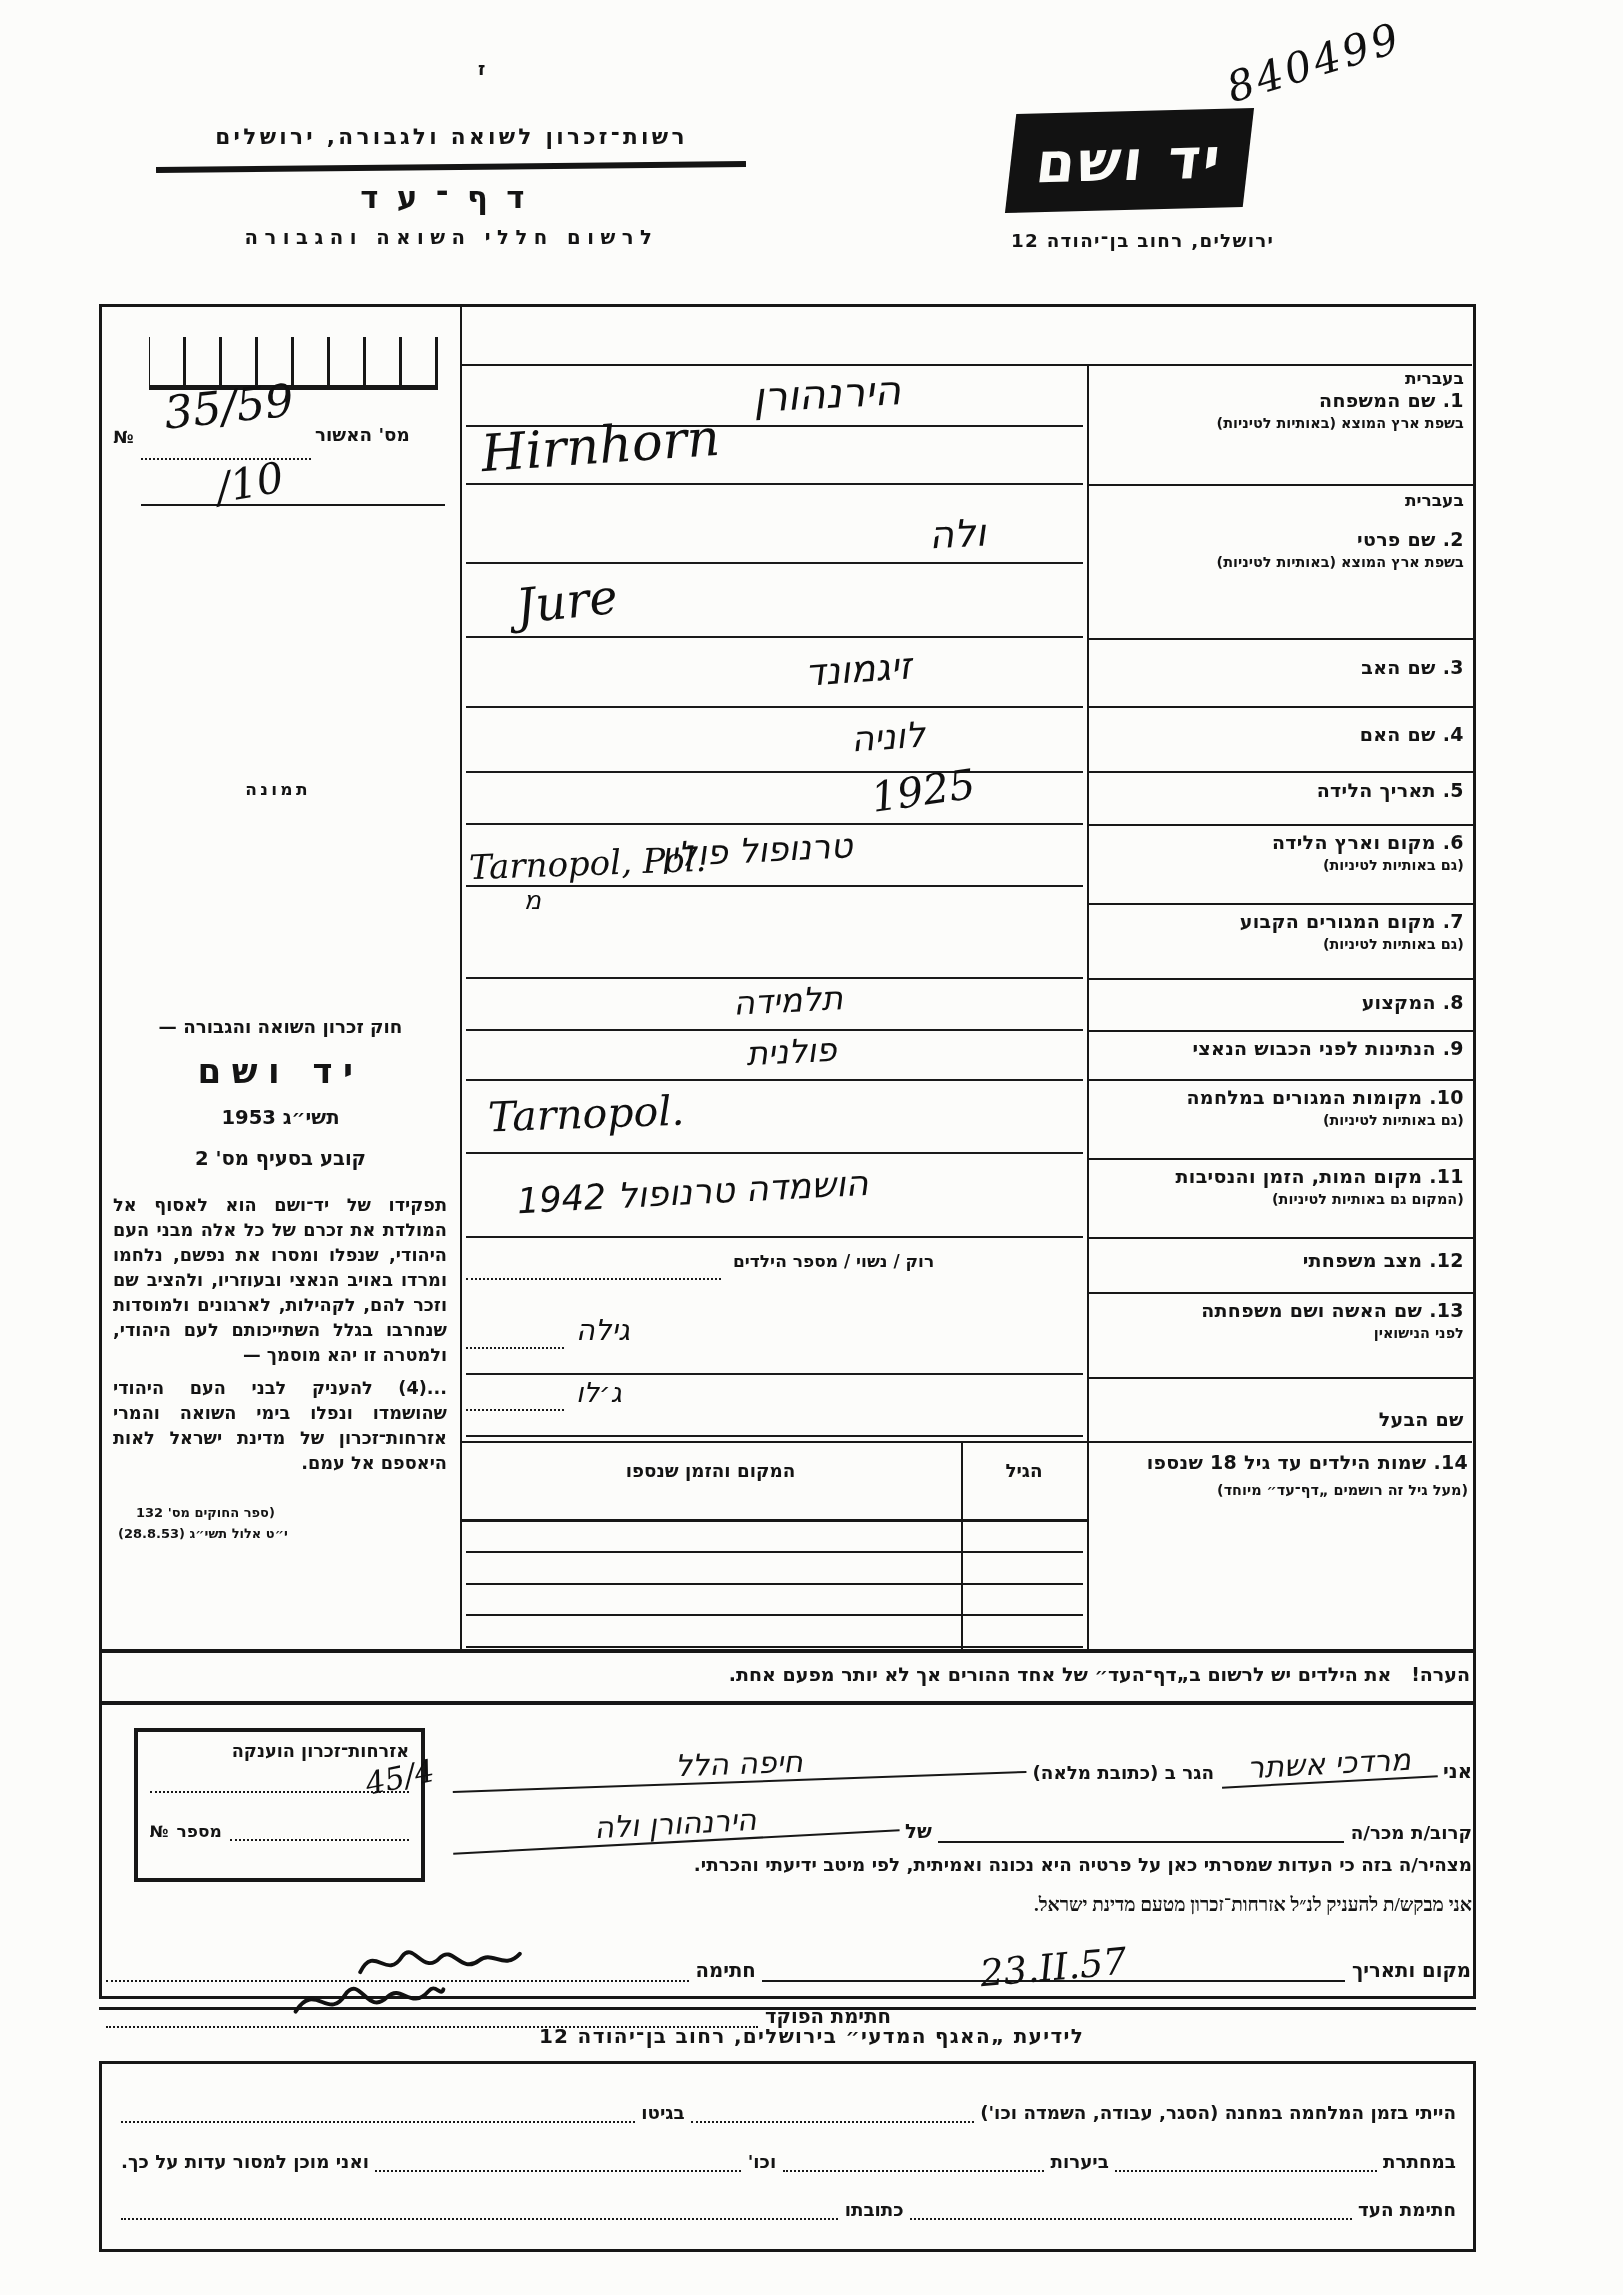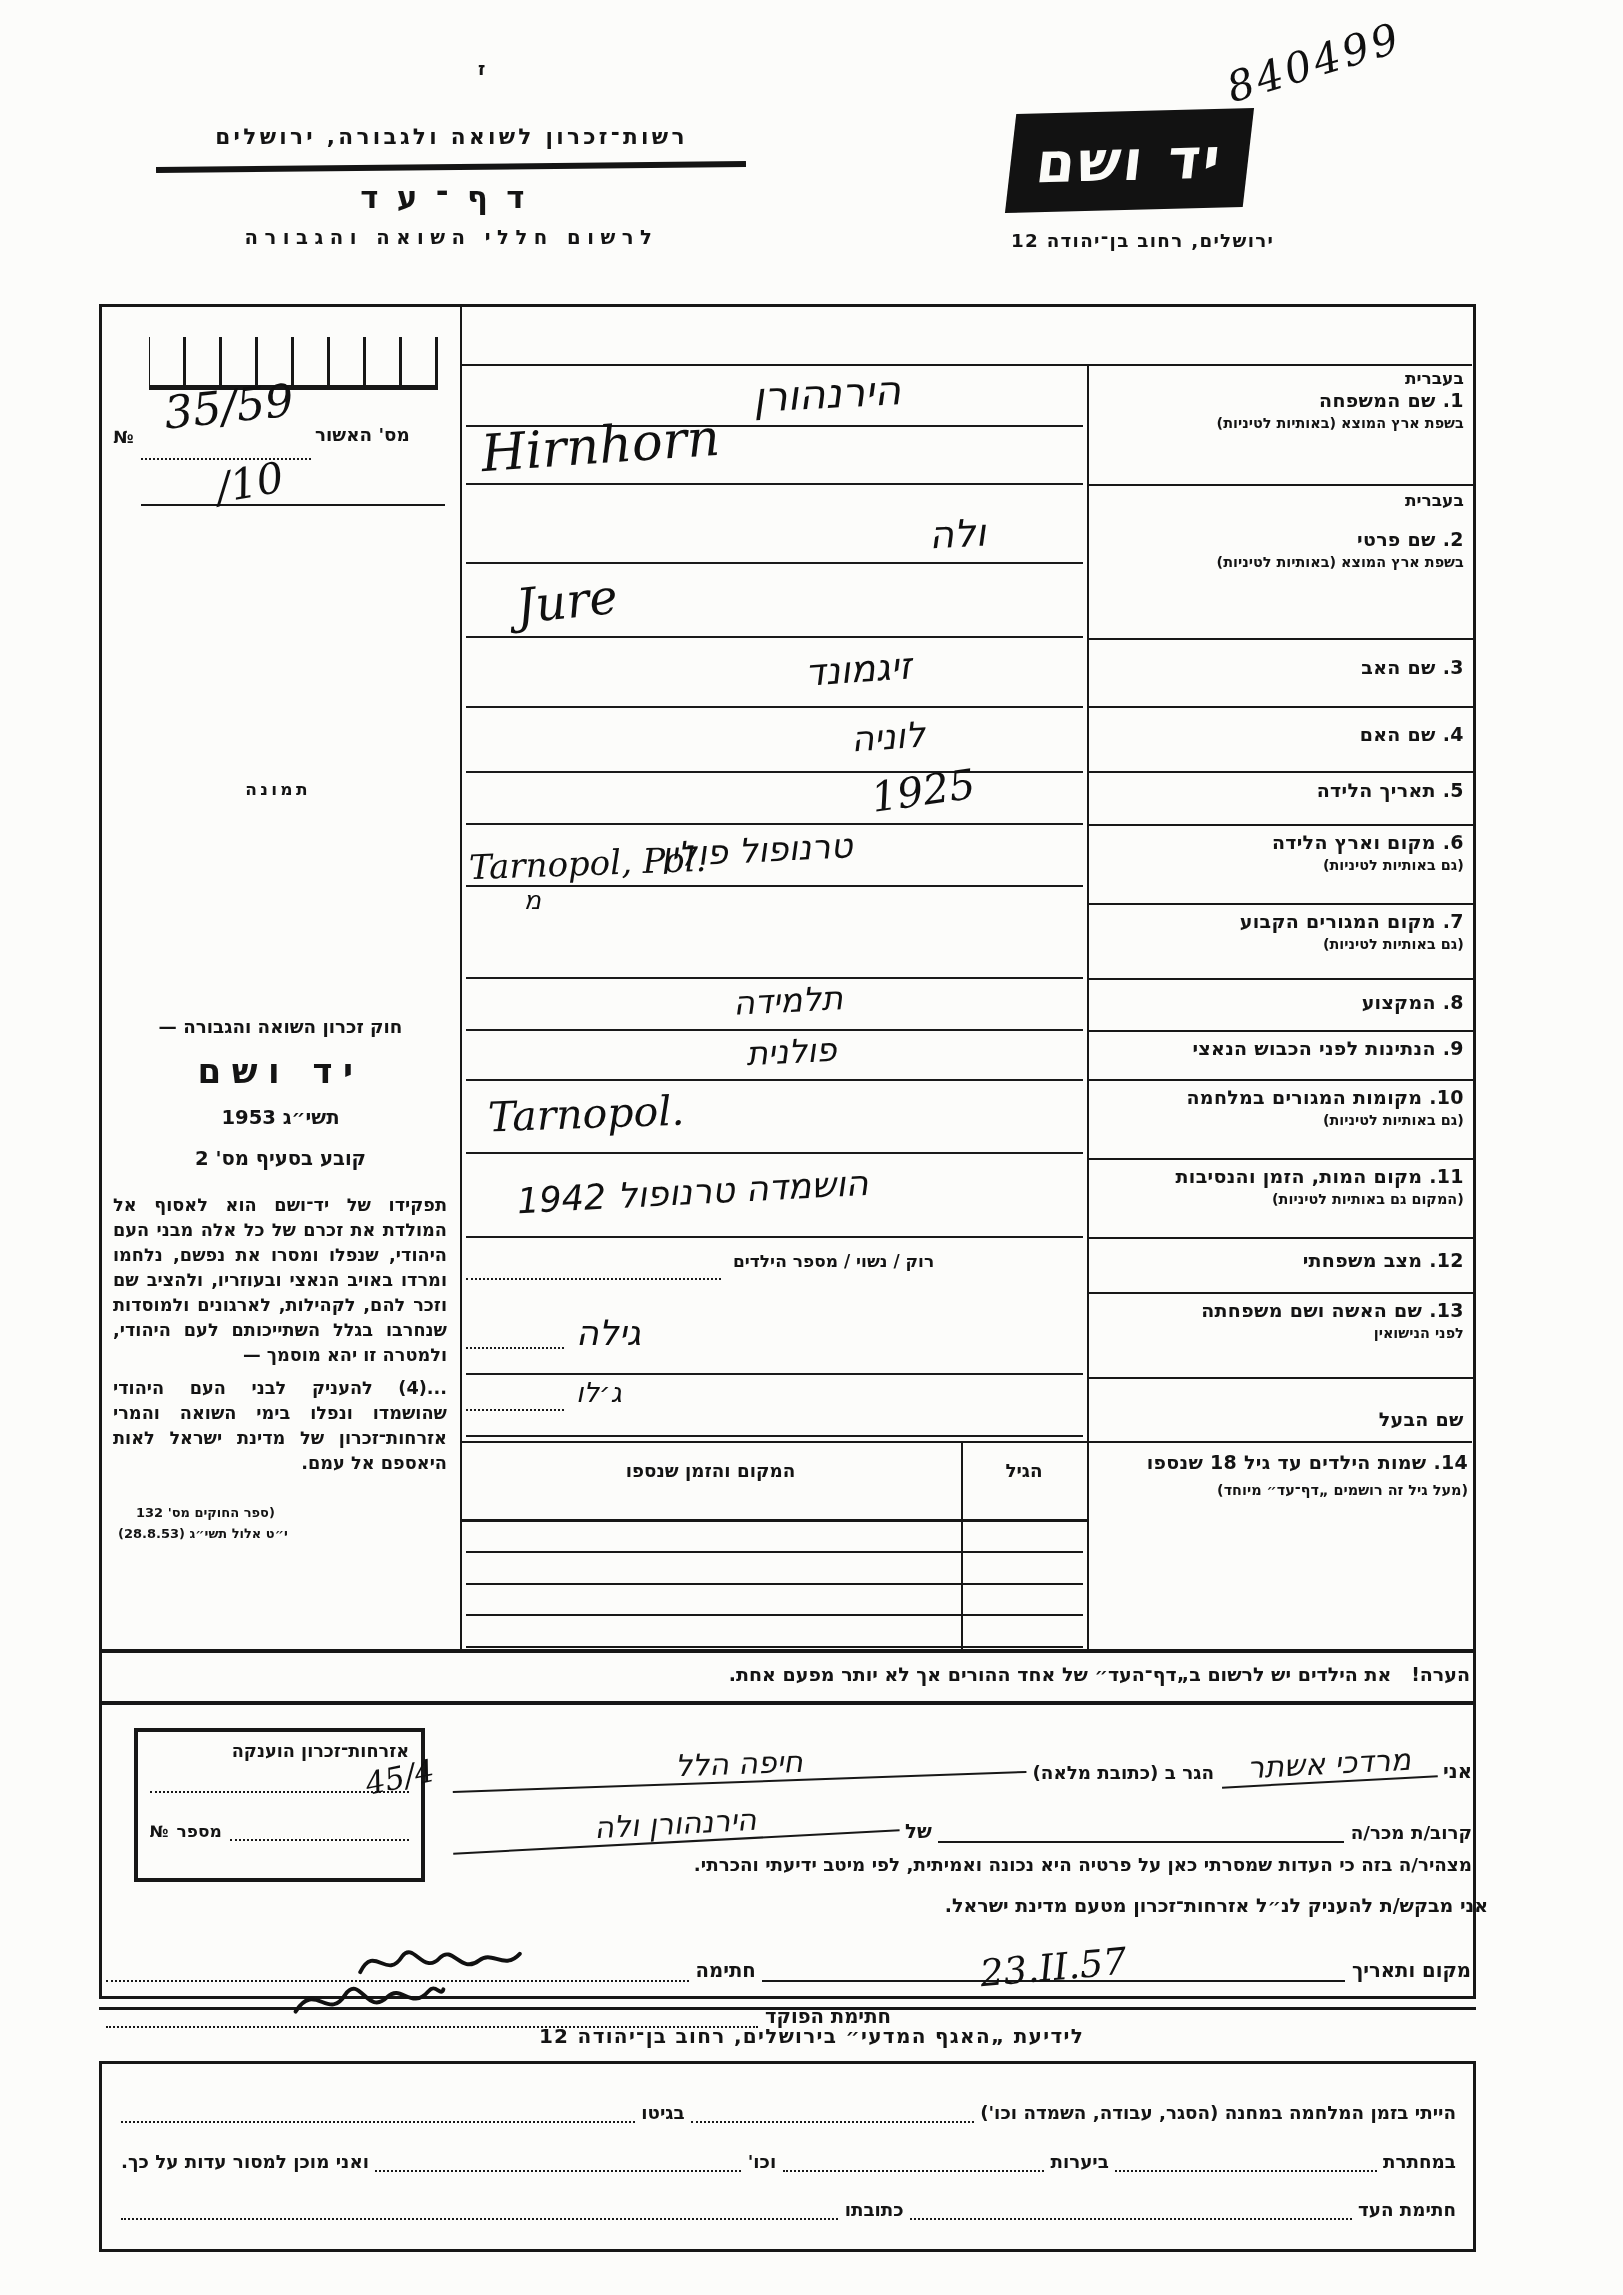--- a/index.html
+++ b/index.html
@@ -155,21 +155,21 @@
   <span class="hw" style="left:805px;top:648px;font-size:37px;transform:rotate(-4deg);">זיגמונד</span>
   <span class="hw" style="left:851px;top:717px;font-size:35px;transform:rotate(-4deg);">לוניה</span>
   <span class="hwl" style="left:871px;top:767px;font-size:41px;transform:rotate(-8deg);">1925</span>
   <span class="hw" style="left:661px;top:830px;font-size:34px;transform:rotate(-3deg);">טרנופול פולין</span>
   <span class="hwl" style="left:469px;top:843px;font-size:34px;transform:rotate(-2deg);">Tarnopol, Pol.</span>
   <span class="hw" style="left:524px;top:886px;font-size:25px;">מ</span>
   <span class="hw" style="left:733px;top:981px;font-size:33px;transform:rotate(-3deg);">תלמידה</span>
   <span class="hw" style="left:746px;top:1032px;font-size:33px;transform:rotate(-3deg);">פולנית</span>
   <span class="hwl" style="left:488px;top:1090px;font-size:41px;transform:rotate(-2deg);">Tarnopol.</span>
   <span class="hw" style="left:517px;top:1172px;font-size:35px;transform:rotate(-3deg);">הושמדה טרנופול 1942</span>
-  <span class="hw" style="left:576px;top:1313px;font-size:35px;">גילה</span>
+  <span class="hw" style="left:576px;top:1313px;font-size:29px;">גילה</span>
   <span class="hw" style="left:576px;top:1376px;font-size:27.5px;">ג׳לו</span>
 
   <div class="hline" style="left:461px;top:1441px;width:1011px;"></div>
   <div class="vline" style="left:961px;top:1441px;height:208px;"></div>
   <div class="abs" style="left:1088px;top:1450px;width:380px;text-align:right;padding-left:17px;box-sizing:border-box;">
     <div class="fl"><span>14.</span> <span>שמות הילדים עד גיל 18 שנספו</span></div>
     <div class="fn" style="margin-top:5.2px;">(מעל גיל זה רושמים „דף־עד״ מיוחד)</div>
   </div>
   <div class="abs ctr b" style="left:962px;top:1460px;width:124px;font-size:18.3px;">הגיל</div>
   <div class="abs ctr b" style="left:461px;top:1460px;width:499px;font-size:18.3px;">המקום והזמן שנספו</div>
@@ -203,21 +203,21 @@
     <span class="lbl28">הגר ב (כתובת מלאה)</span>
     <span class="hwin" style="flex:1;transform:rotate(-2deg);">חיפה הלל</span>
   </div>
   <div class="flexrow" style="left:452px;top:1793px;width:1020px;height:50px;">
     <span class="lbl28">קרוב/ת מכר/ה</span>
     <span class="ln"></span>
     <span class="lbl30">של</span>
     <span class="hwin" style="flex:1.1;transform:rotate(-3deg);">הירנהורן ולה</span>
   </div>
   <div class="abs b" style="left:452px;top:1854px;width:1020px;font-size:18.3px;text-align:right;">מצהיר/ה בזה כי העדות שמסרתי כאן על פרטיה היא נכונה ואמיתית, לפי מיטב ידיעתי והכרתי.</div>
-  <div class="abs b" style="left:468px;top:1894px;width:1020px;font-size:19px;text-align:right;">אני מבקש/ת להעניק לנ״ל אזרחות־זכרון מטעם מדינת ישראל.</div>
+  <div class="abs b" style="left:452px;top:1894px;width:1020px;font-size:19px;text-align:right;font-family:Liberation Serif, serif;">אני מבקש/ת להעניק לנ״ל אזרחות־זכרון מטעם מדינת ישראל.</div>
 
   <div class="flexrow" style="left:106px;top:1930px;width:1365px;height:52px;">
     <span class="lbl30">מקום ותאריך</span>
     <span class="ln" style="text-align:center;"><span class="hwl" style="position:static;font-size:37px;display:inline-block;transform:rotate(-5deg);">23.II.57</span></span>
     <span class="lbl30">חתימה</span>
     <span class="dln">
       <svg class="scrib" style="left:249px;" width="170" height="46" viewBox="0 0 260 70">
         <path d="M8 52 C 30 8, 48 66, 72 28 C 90 4, 104 58, 130 30 C 150 10, 162 56, 190 34 C 210 18, 228 50, 252 24" fill="none" stroke="#111" stroke-width="6" stroke-linecap="round"></path>
       </svg>
     </span>

